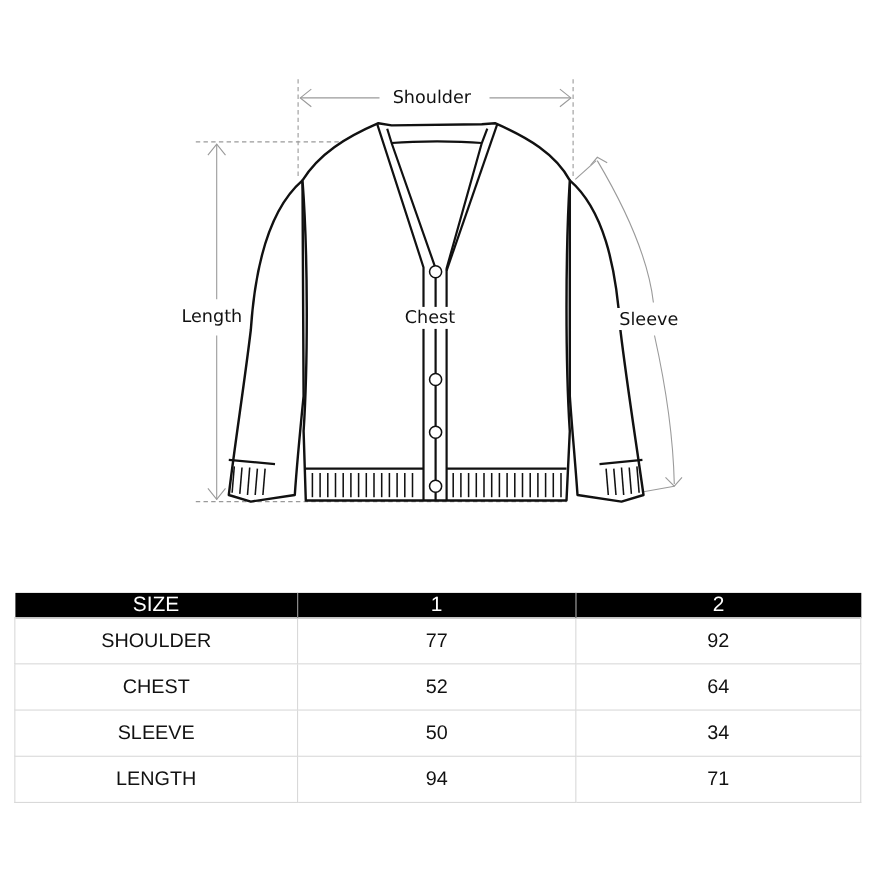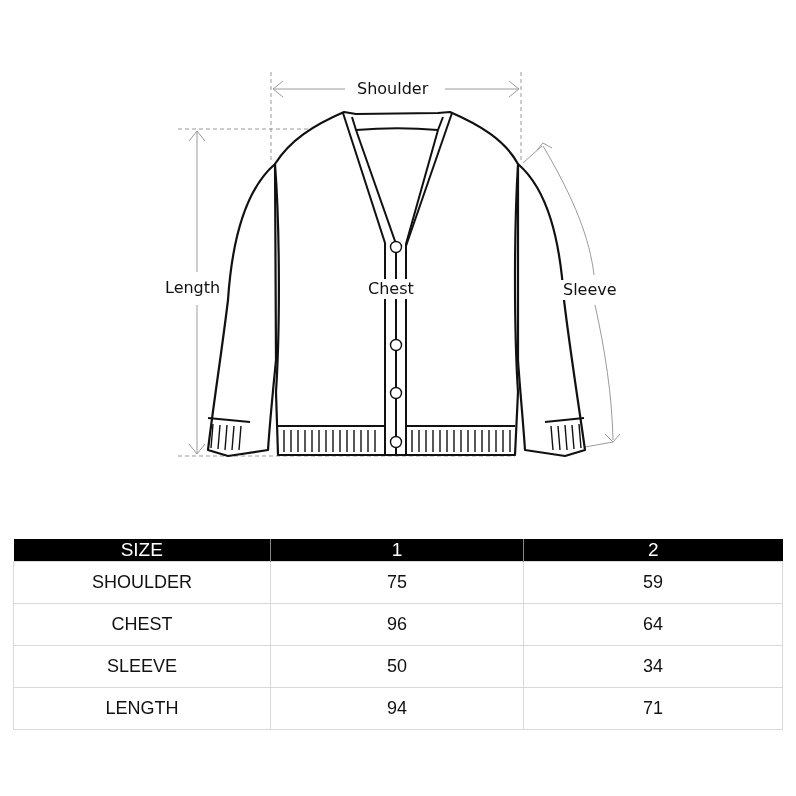--- a/index.html
+++ b/index.html
@@ -139,26 +139,26 @@
   <thead>
     <tr>
       <th>SIZE</th>
       <th>1</th>
       <th>2</th>
     </tr>
   </thead>
   <tbody>
     <tr>
       <td>SHOULDER</td>
-      <td>75</td>
-      <td>59</td>
+      <td>77</td>
+      <td>92</td>
     </tr>
     <tr>
       <td>CHEST</td>
-      <td>96</td>
+      <td>52</td>
       <td>64</td>
     </tr>
     <tr>
       <td>SLEEVE</td>
       <td>50</td>
       <td>34</td>
     </tr>
     <tr>
       <td>LENGTH</td>
       <td>94</td>

